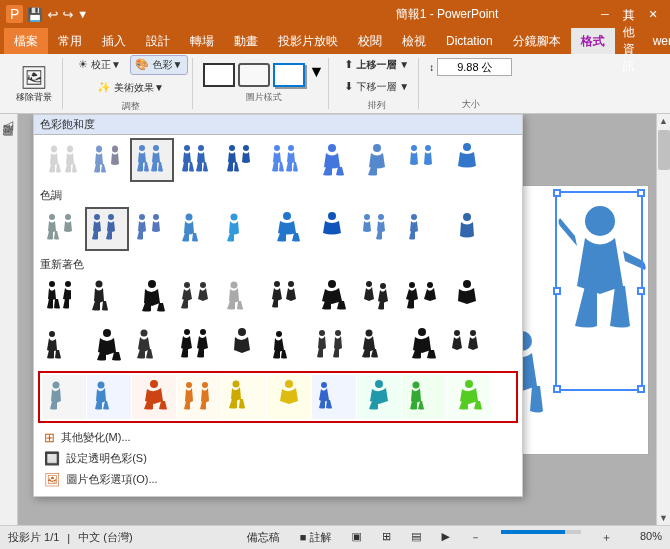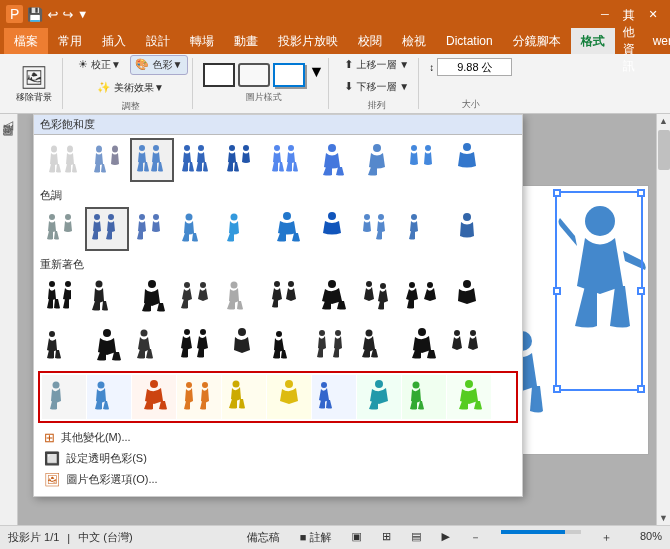--- a/index.html
+++ b/index.html
@@ -64,21 +64,21 @@
       padding: 4px 10px;
       font-size: 12px;
       color: white;
       cursor: pointer;
       display: flex;
       align-items: center;
       white-space: nowrap;
     }
     .ribbon-tab.active {
       background: #e8e8e8;
-      color: #15803d;
+      color: #a21caf;
       font-weight: bold;
     }
     .ribbon-tab-right {
       margin-left: auto;
       display: flex;
       align-items: center;
       gap: 2px;
       padding-right: 6px;
     }
     .ribbon-tab-right span {
@@ -294,20 +294,21 @@
 <body>
 
 <div class="title-bar">
   <div class="title-bar-left">
     <span style="font-size:14px; background:#ed7d31; color:white; padding:1px 4px; border-radius:2px;">P</span>
     <span style="color:white; font-size:13px; cursor:pointer;">💾</span>
     <span style="color:white; font-size:13px; cursor:pointer;">↩</span>
     <span style="color:white; font-size:13px; cursor:pointer;">↪</span>
     <span style="color:white; font-size:11px; cursor:pointer;">▼</span>
   </div>
+  <span class="title-text">簡報1 - PowerPoint</span>
   <div class="title-controls">
     <button class="title-btn">─</button>
     <button class="title-btn">□</button>
     <button class="title-btn close">✕</button>
   </div>
 </div>
 
 <div class="ribbon-tabs">
   <div class="ribbon-tab" style="background:#ed7d31;">檔案</div>
   <div class="ribbon-tab">常用</div>
@@ -364,21 +365,21 @@
       <div style="width:32px; height:24px; border:2px solid #0078d4; background:white; box-shadow:2px 2px 0 #999;"></div>
       <span style="font-size:16px; cursor:pointer;">▼</span>
     </div>
     <div style="font-size:9px; color:#666; margin-top:2px;">圖片樣式</div>
   </div>
 
   <div class="ribbon-group">
     <div style="display:flex; gap:4px; align-items:center;">
       <div class="ribbon-btn-small">
         <span>⬆</span>
-          <span style="font-size:10px;">上移一層 ▼</span>
+          <span style="font-size:10px;font-weight:bold;">上移一層 ▼</span>
       </div>
     </div>
     <div style="display:flex; gap:4px; align-items:center; margin-top:2px;">
       <div class="ribbon-btn-small">
         <span>⬇</span>
           <span style="font-size:10px;">下移一層 ▼</span>
       </div>
     </div>
     <div style="font-size:9px; color:#666; margin-top:1px;">排列</div>
   </div>

